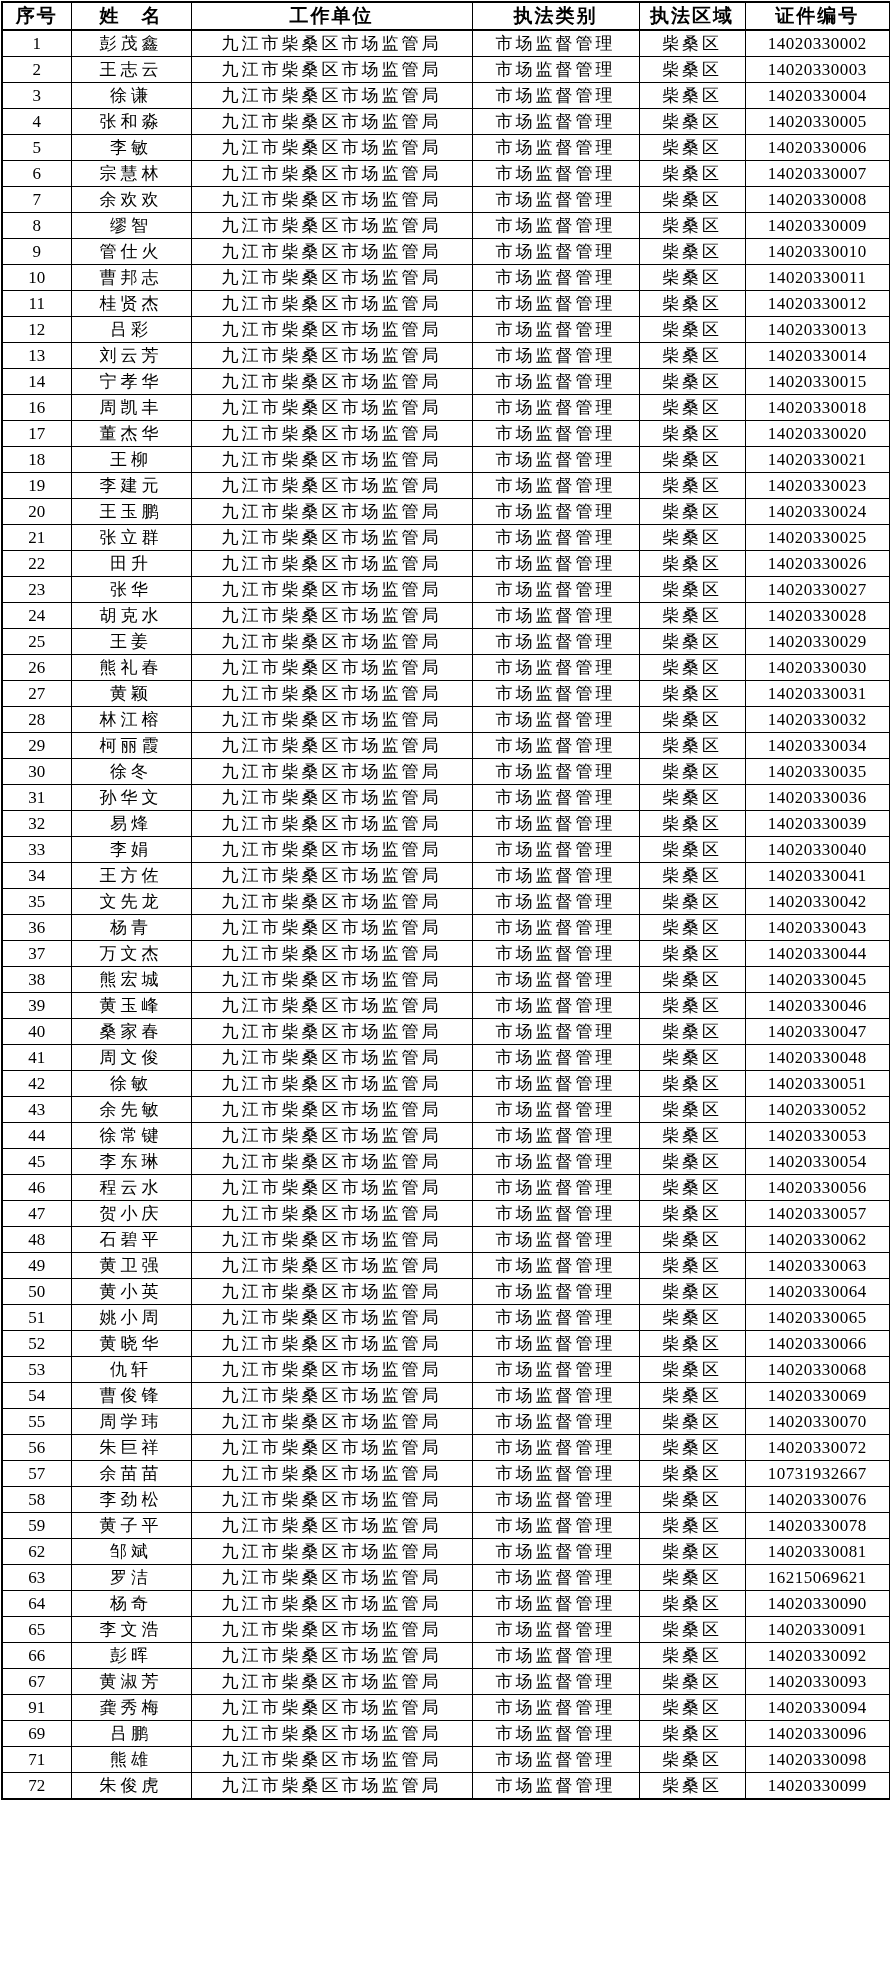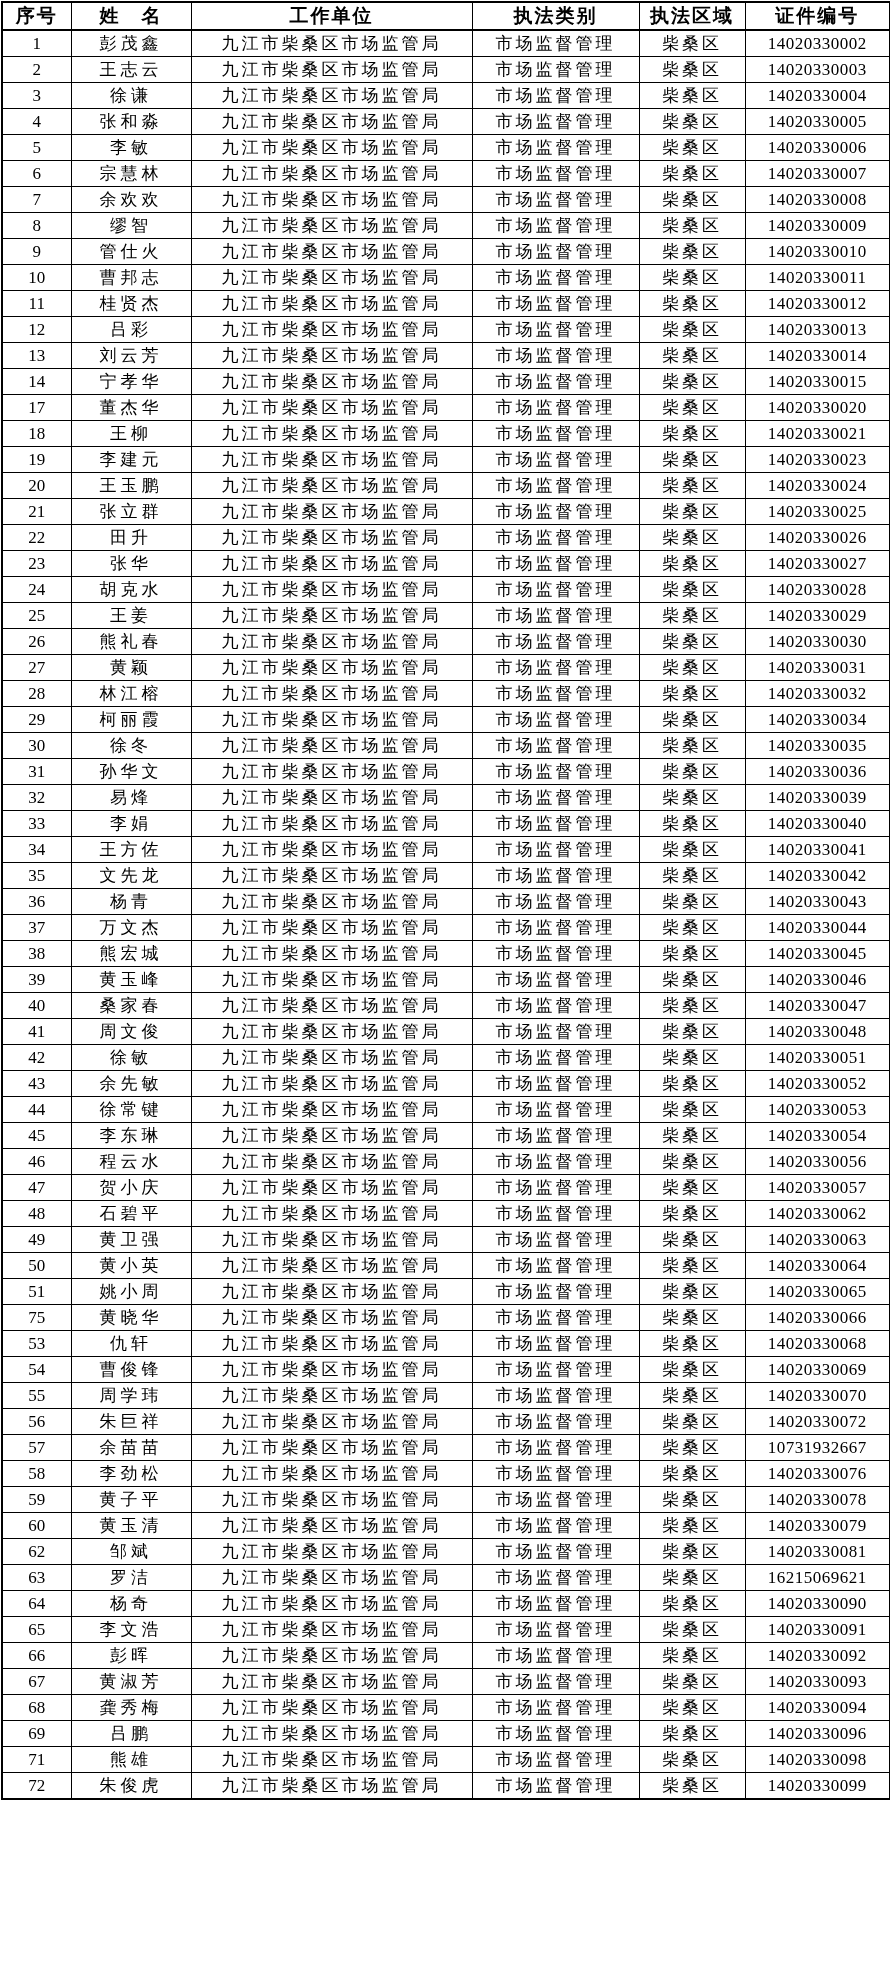--- a/index.html
+++ b/index.html
@@ -195,20 +195,28 @@
       </tr>
       <tr>
         <td class="cell-index">14</td>
         <td class="cell-name">宁孝华</td>
         <td class="cell-unit">九江市柴桑区市场监管局</td>
         <td class="cell-category">市场监督管理</td>
         <td class="cell-region">柴桑区</td>
         <td class="cell-cert">14020330015</td>
       </tr>
       <tr>
+        <td class="cell-index">16</td>
+        <td class="cell-name">周凯丰</td>
+        <td class="cell-unit">九江市柴桑区市场监管局</td>
+        <td class="cell-category">市场监督管理</td>
+        <td class="cell-region">柴桑区</td>
+        <td class="cell-cert">14020330018</td>
+      </tr>
+      <tr>
         <td class="cell-index">17</td>
         <td class="cell-name">董杰华</td>
         <td class="cell-unit">九江市柴桑区市场监管局</td>
         <td class="cell-category">市场监督管理</td>
         <td class="cell-region">柴桑区</td>
         <td class="cell-cert">14020330020</td>
       </tr>
       <tr>
         <td class="cell-index">18</td>
         <td class="cell-name">王柳</td>
@@ -475,21 +483,21 @@
       </tr>
       <tr>
         <td class="cell-index">51</td>
         <td class="cell-name">姚小周</td>
         <td class="cell-unit">九江市柴桑区市场监管局</td>
         <td class="cell-category">市场监督管理</td>
         <td class="cell-region">柴桑区</td>
         <td class="cell-cert">14020330065</td>
       </tr>
       <tr>
-        <td class="cell-index">75</td>
+        <td class="cell-index">52</td>
         <td class="cell-name">黄晓华</td>
         <td class="cell-unit">九江市柴桑区市场监管局</td>
         <td class="cell-category">市场监督管理</td>
         <td class="cell-region">柴桑区</td>
         <td class="cell-cert">14020330066</td>
       </tr>
       <tr>
         <td class="cell-index">53</td>
         <td class="cell-name">仇轩</td>
         <td class="cell-unit">九江市柴桑区市场监管局</td>
@@ -539,28 +547,20 @@
       </tr>
       <tr>
         <td class="cell-index">59</td>
         <td class="cell-name">黄子平</td>
         <td class="cell-unit">九江市柴桑区市场监管局</td>
         <td class="cell-category">市场监督管理</td>
         <td class="cell-region">柴桑区</td>
         <td class="cell-cert">14020330078</td>
       </tr>
       <tr>
-        <td class="cell-index">60</td>
-        <td class="cell-name">黄玉清</td>
-        <td class="cell-unit">九江市柴桑区市场监管局</td>
-        <td class="cell-category">市场监督管理</td>
-        <td class="cell-region">柴桑区</td>
-        <td class="cell-cert">14020330079</td>
-      </tr>
-      <tr>
         <td class="cell-index">62</td>
         <td class="cell-name">邹斌</td>
         <td class="cell-unit">九江市柴桑区市场监管局</td>
         <td class="cell-category">市场监督管理</td>
         <td class="cell-region">柴桑区</td>
         <td class="cell-cert">14020330081</td>
       </tr>
       <tr>
         <td class="cell-index">63</td>
         <td class="cell-name">罗洁</td>
@@ -595,21 +595,21 @@
       </tr>
       <tr>
         <td class="cell-index">67</td>
         <td class="cell-name">黄淑芳</td>
         <td class="cell-unit">九江市柴桑区市场监管局</td>
         <td class="cell-category">市场监督管理</td>
         <td class="cell-region">柴桑区</td>
         <td class="cell-cert">14020330093</td>
       </tr>
       <tr>
-        <td class="cell-index">68</td>
+        <td class="cell-index">91</td>
         <td class="cell-name">龚秀梅</td>
         <td class="cell-unit">九江市柴桑区市场监管局</td>
         <td class="cell-category">市场监督管理</td>
         <td class="cell-region">柴桑区</td>
         <td class="cell-cert">14020330094</td>
       </tr>
       <tr>
         <td class="cell-index">69</td>
         <td class="cell-name">吕鹏</td>
         <td class="cell-unit">九江市柴桑区市场监管局</td>

